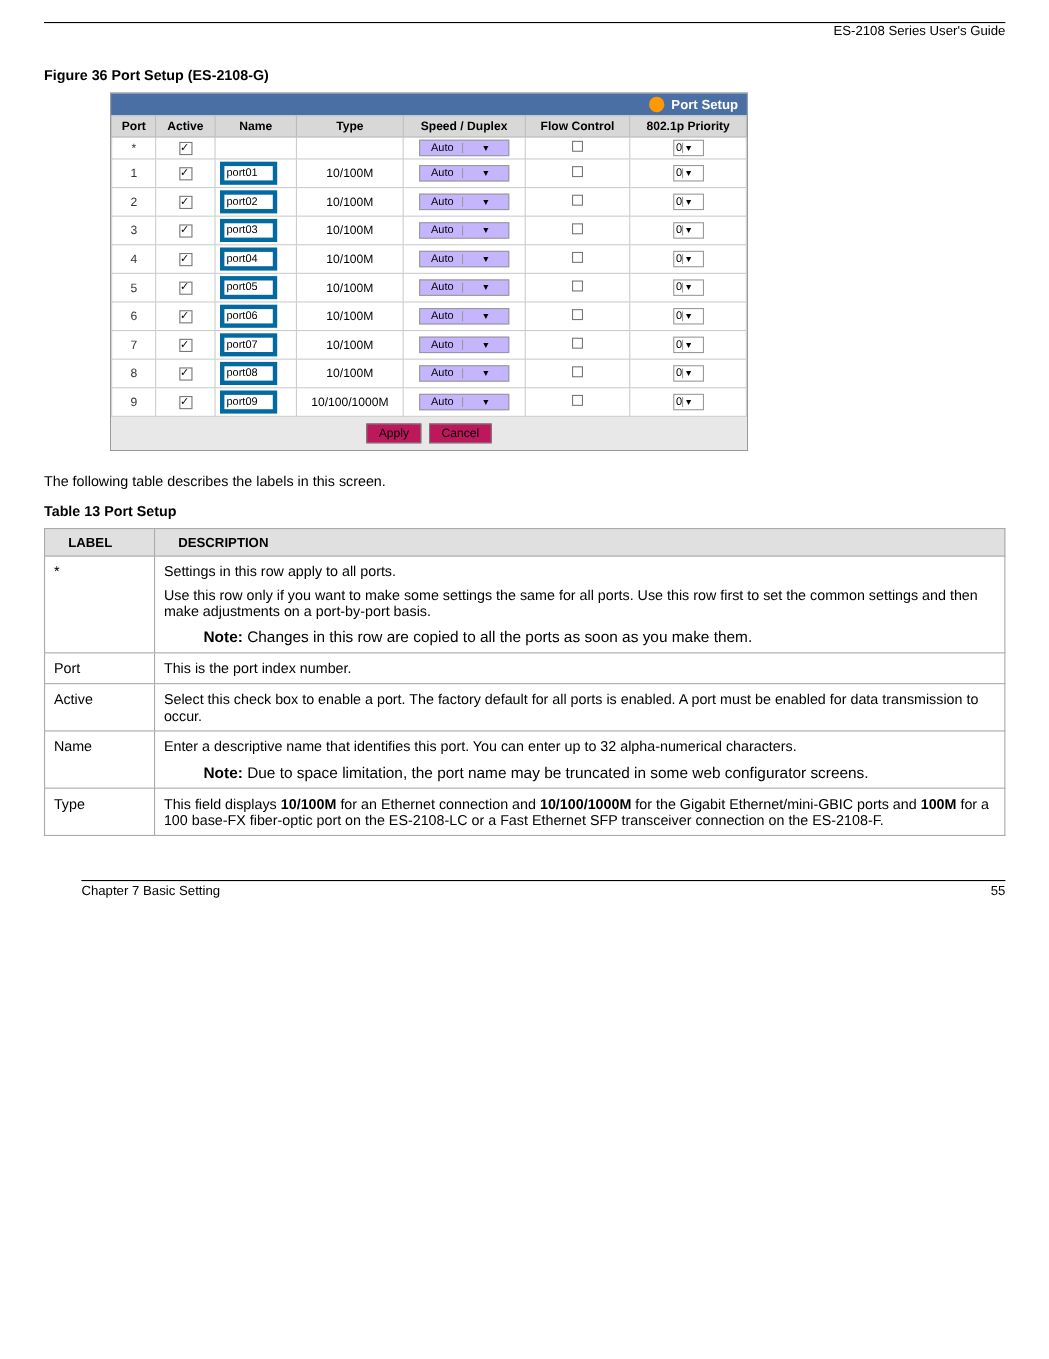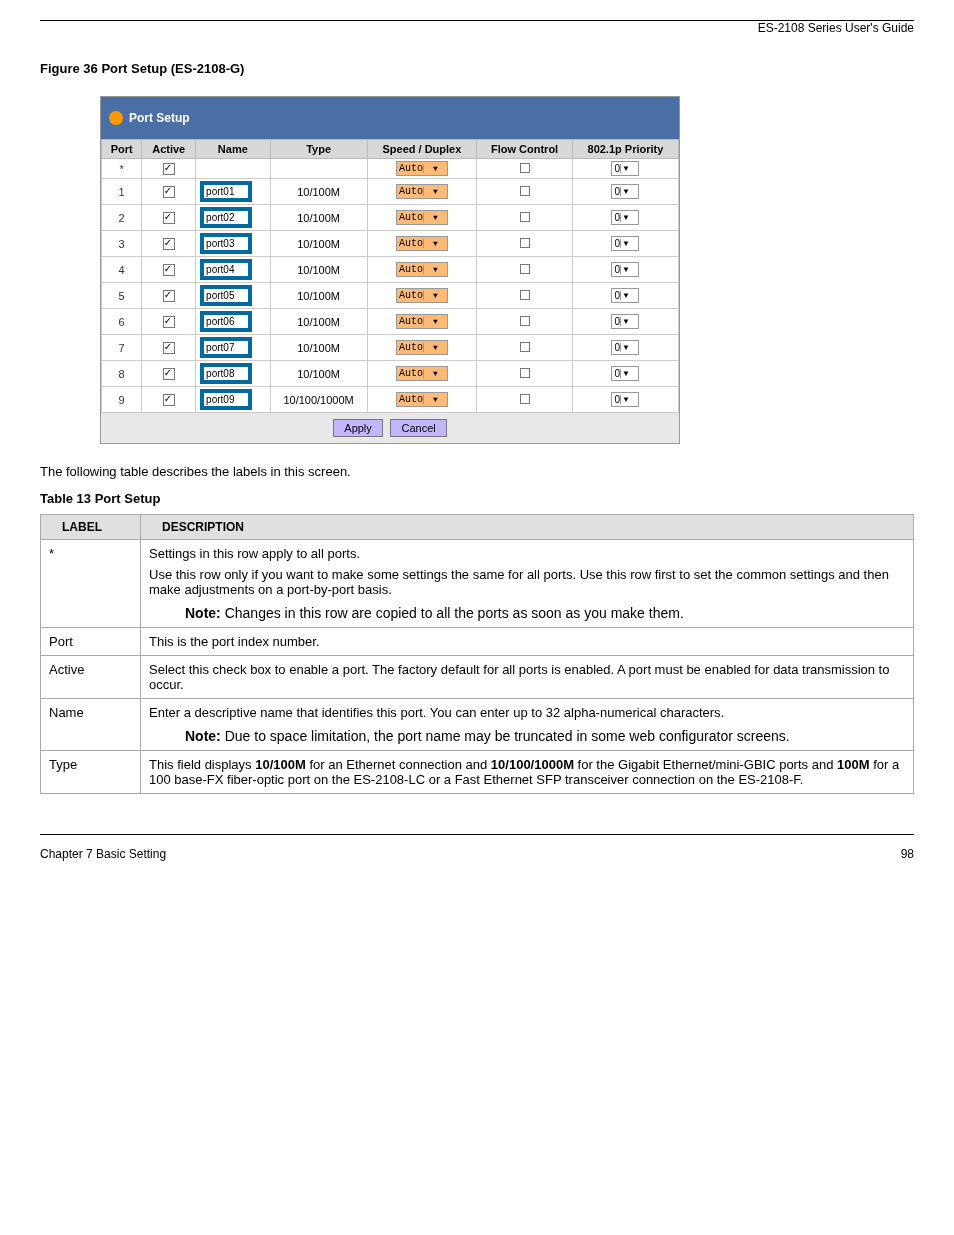--- a/index.html
+++ b/index.html
@@ -19,39 +19,40 @@
       padding-bottom: 6px;
       margin-bottom: 20px;
     }
     .header-title {
       font-size: 12px;
       color: #000000;
     }
     .figure-label {
       font-weight: bold;
       font-size: 13px;
-      margin-bottom: 20px;
+      margin-bottom: 8px;
     }
     
     .port-setup-widget {
       border: 1px solid #999;
       width: 580px;
       margin-left: 60px;
       margin-bottom: 20px;
       background: #f0f0f0;
     }
     .widget-title-bar {
       background: #4a6fa5;
       color: #fff;
       font-weight: bold;
       font-size: 12px;
-      padding: 14px 8px;
+      padding: 3px 8px;
       display: flex;
       align-items: center;
       gap: 6px;
+      justify-content: flex-end;
     }
     .widget-title-bar .icon-circle {
       width: 14px;
       height: 14px;
       background: #f90;
       border-radius: 50%;
       display: inline-block;
     }
     .port-table {
       width: 100%;
@@ -92,27 +93,26 @@
     .checkbox-sim.checked::after {
       content: '✓';
       font-size: 10px;
       position: absolute;
       top: -2px;
       left: 0;
       color: #000;
     }
     .speed-select {
       font-size: 10px;
-      width: 52px;
+      width: 82px;
       display: inline-flex;
       align-items: center;
       border: 1px solid #999;
-      background: #fdba74;
+      background: #c4b5fd;
       padding: 1px 2px;
-      font-family: Liberation Mono, monospace;
     }
     .speed-select span {
       flex: 1;
     }
     .speed-select .arrow {
       font-size: 8px;
       border-left: 1px solid #999;
       padding-left: 2px;
     }
     .priority-select {
@@ -138,21 +138,21 @@
     }
     .widget-footer {
       padding: 6px;
       text-align: center;
       background: #e8e8e8;
     }
     .btn {
       font-size: 11px;
       padding: 2px 10px;
       border: 1px solid #777;
-      background: #c4b5fd;
+      background: #be185d;
       cursor: pointer;
       margin: 0 2px;
     }
     
     .desc-text {
       margin: 16px 0 12px 0;
       font-size: 13px;
     }
     .table-label {
       font-weight: bold;
@@ -188,22 +188,23 @@
       margin-top: 8px;
       padding-left: 36px;
     }
     .note-text strong {
       font-weight: bold;
     }
     .footer-line {
       border-top: 1px solid #000;
       display: flex;
       justify-content: space-between;
-      padding-top: 12px;
+      padding-top: 2px;
       margin-top: 40px;
+      margin-left: 34px;
     }
     .footer-left, .footer-right {
       font-size: 12px;
     }
     .input-name {
       border: 4px solid #0369a1;
       font-size: 10px;
       width: 52px;
       padding: 1px 2px;
     }
@@ -436,14 +437,14 @@
         <td class="label-col">Type</td>
         <td>
           <p>This field displays <strong>10/<strong>100M</strong></strong> for an Ethernet connection and <strong>10/100/1000M</strong> for the Gigabit Ethernet/mini-GBIC ports and <strong>100M</strong> for a 100 base-FX fiber-optic port on the ES-2108-LC or a Fast Ethernet SFP transceiver connection on the ES-2108-F.</p>
         </td>
       </tr>
     </tbody>
 </table>
 
 <div class="footer-line">
   <span class="footer-left">Chapter 7  Basic Setting</span>
-  <span class="footer-right">98</span>
+  <span class="footer-right">55</span>
 </div>
 
 </body></html>

